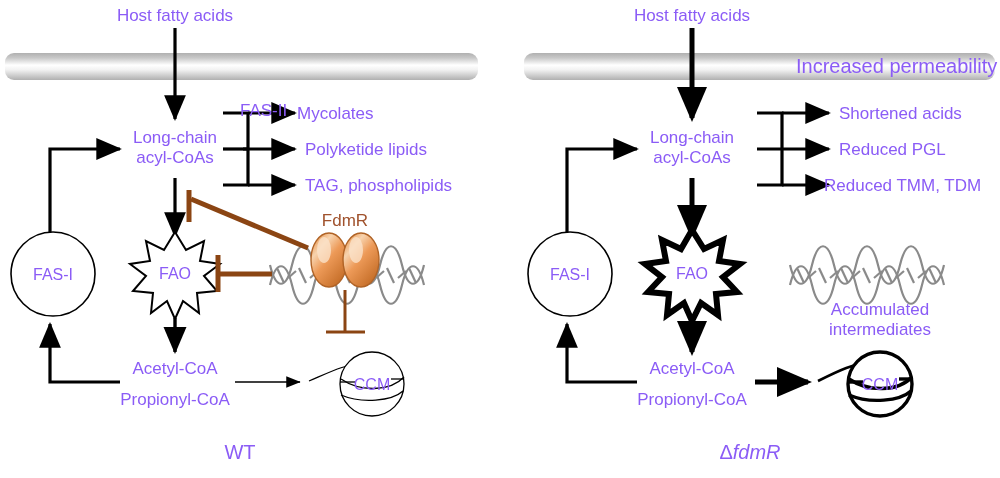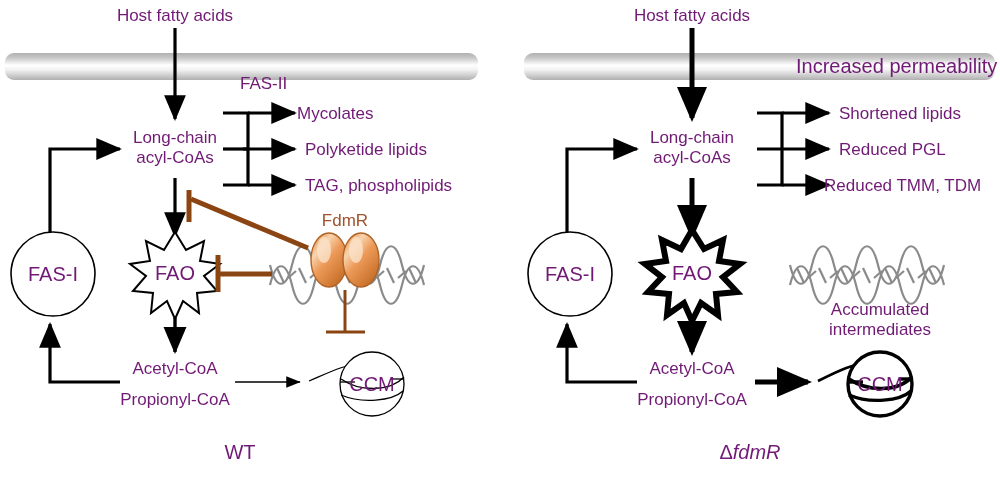--- a/index.html
+++ b/index.html
@@ -17,30 +17,30 @@
   }
   .svg-layer {
     position: absolute;
     left: 0;
     top: 0;
     width: 1000px;
     height: 478px;
   }
   .lbl {
     position: absolute;
-    color: #701a75;
+    color: #8b5cf6;
     font-family: "Liberation Sans", sans-serif;
     font-size: 17px;
     line-height: 19px;
     white-space: pre;
   }
   .lbl.center { text-align: center; }
   .lbl.fdmr { color: #A0522D; font-size: 17px; }
   .lbl.panel-title { font-size: 20px; }
-  .lbl.inner { font-size: 20px; }
+  .lbl.inner { font-size: 16px; }
   .lbl.membrane-note { font-size: 20px; }
   .ital { font-style: italic; }
 </style>
 </head>
 <body>
 
 <div id="stage">
 
   <svg class="svg-layer" viewBox="0 0 1000 478">
     <defs>
@@ -228,21 +228,21 @@
       <line x1="918" y1="278" x2="926" y2="271"></line>
       <line x1="929" y1="268" x2="936" y2="283"></line>
     </g>
   </svg>
 
   <div class="lbl center" style="left:85px; top:6px; width:180px;">Host fatty acids</div>
 
   <div class="lbl center" style="left:110px; top:128px; width:130px;">Long-chain</div>
   <div class="lbl center" style="left:110px; top:148px; width:130px;">acyl-CoAs</div>
 
-  <div class="lbl" style="left:240px; top:74px;">FAS-II</div>
+  <div class="lbl" style="left:240px; top:101px;">FAS-II</div>
 
   <div class="lbl" style="left:297px; top:104px;">Mycolates</div>
   <div class="lbl" style="left:305px; top:140px;">Polyketide lipids</div>
   <div class="lbl" style="left:305px; top:176px;">TAG, phospholipids</div>
 
   <div class="lbl center inner" style="left:13px; top:265px; width:80px;">FAS-I</div>
 
   <div class="lbl center inner" style="left:145px; top:264px; width:60px;">FAO</div>
 
   <div class="lbl center" style="left:110px; top:359px; width:130px;">Acetyl-CoA</div>
@@ -254,21 +254,21 @@
 
   <div class="lbl center panel-title" style="left:180px; top:443px; width:120px;">WT</div>
 
   <div class="lbl center" style="left:602px; top:6px; width:180px;">Host fatty acids</div>
 
   <div class="lbl membrane-note" style="left:796px; top:57px;">Increased permeability</div>
 
   <div class="lbl center" style="left:627px; top:128px; width:130px;">Long-chain</div>
   <div class="lbl center" style="left:627px; top:148px; width:130px;">acyl-CoAs</div>
 
-  <div class="lbl" style="left:839px; top:104px;">Shortened lipids</div>
+  <div class="lbl" style="left:839px; top:104px;">Shortened acids</div>
   <div class="lbl" style="left:839px; top:140px;">Reduced PGL</div>
   <div class="lbl" style="left:824px; top:176px;">Reduced TMM, TDM</div>
 
   <div class="lbl center inner" style="left:530px; top:265px; width:80px;">FAS-I</div>
 
   <div class="lbl center inner" style="left:662px; top:264px; width:60px;">FAO</div>
 
   <div class="lbl center" style="left:627px; top:359px; width:130px;">Acetyl-CoA</div>
   <div class="lbl center" style="left:617px; top:390px; width:150px;">Propionyl-CoA</div>
 

